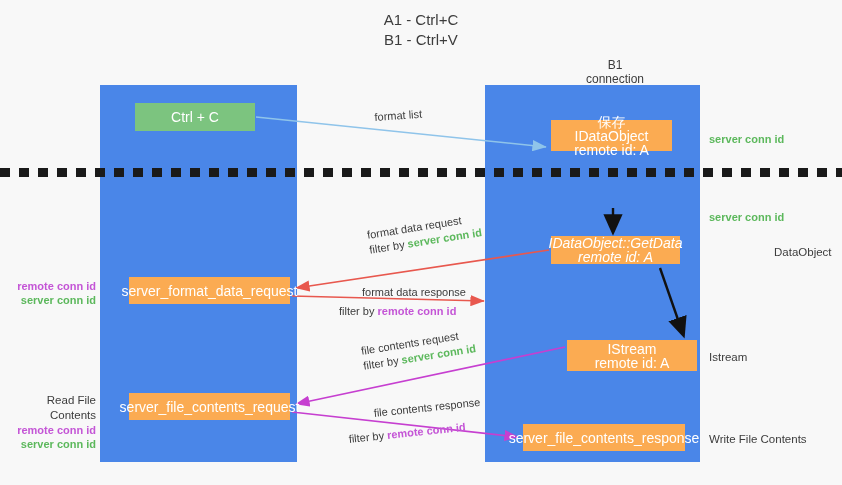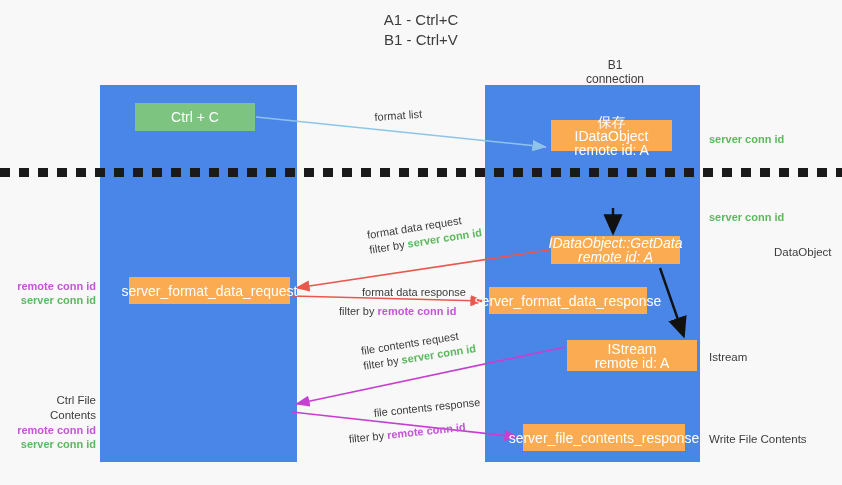--- a/index.html
+++ b/index.html
@@ -157,29 +157,29 @@
 
   <div class="abs box orange" id="box-getdata">
     <span>IDataObject::GetData</span>
     <span>remote id: A</span>
   </div>
 
   <div class="abs box orange" id="box-fmt-req">
     <span>server_format_data_request</span>
   </div>
 
-  <div class="abs box orange" id="box-fmt-resp">
-    <span>server_format_data_response</span>
-  </div>
 
   <div class="abs box orange" id="box-istream">
     <span>IStream</span>
     <span>remote id: A</span>
   </div>
 
+  <div class="abs box orange" id="box-file-req">
+    <span>server_file_contents_request</span>
+  </div>
 
   <div class="abs box orange" id="box-file-resp">
     <span>server_file_contents_response</span>
   </div>
 
   <div class="abs" id="divider"></div>
 
   <div class="abs arrow-lbl" id="lbl-formatlist">
     <span>format list</span>
   </div>
@@ -213,18 +213,18 @@
   <div class="abs plain" id="lbl-dataobject">DataObject</div>
   <div class="abs plain" id="lbl-istream">Istream</div>
   <div class="abs plain" id="lbl-writefile">Write File Contents</div>
 
   <div class="abs" id="lbl-left-1">
     <div class="ann purple-t">remote conn id</div>
     <div class="ann green-t">server conn id</div>
   </div>
 
   <div class="abs" id="lbl-left-2">
-    <div class="plain">Ctrl File Contents</div>
+    <div class="plain">Read File Contents</div>
     <div class="ann purple-t">remote conn id</div>
     <div class="ann green-t">server conn id</div>
   </div>
 
 </div>
 
 </body></html>

